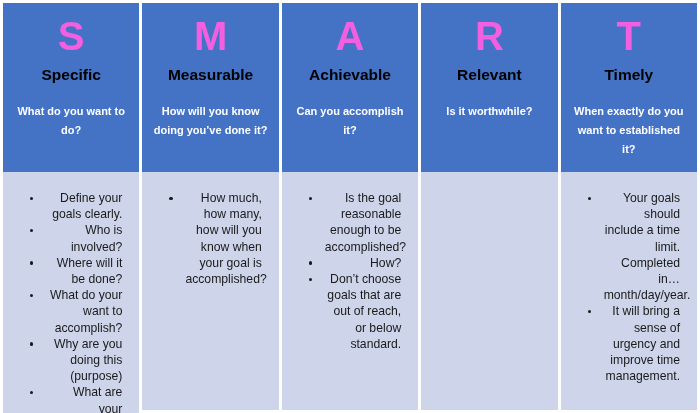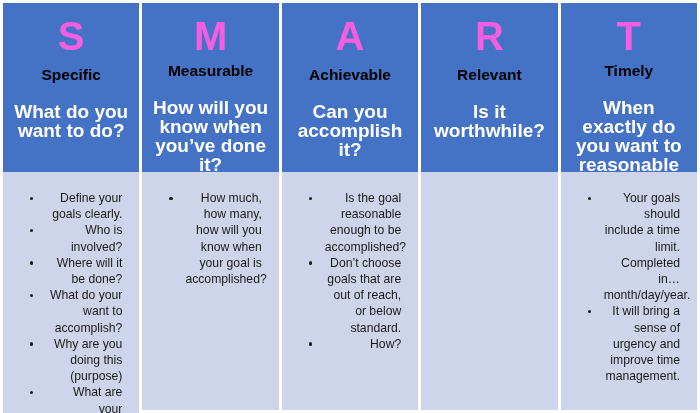--- a/index.html
+++ b/index.html
@@ -69,21 +69,21 @@
     font-size: 15.5px;
     font-weight: bold;
     line-height: 20px;
     text-align: center;
     margin-top: 2px;
     white-space: nowrap;
   }
 
   .question {
     color: #ffffff;
-    font-size: 19px;
+    font-size: 11px;
     font-weight: bold;
     line-height: 19px;
     text-align: center;
     margin-top: 17px;
     padding: 0 4px;
   }
 
   
   .col-body {
     flex: 1 1 auto;
@@ -175,57 +175,57 @@
           </span>
           <span class="logo-text">Talkwalker</span>
         </div>
       </div>
     </div>
 
     <div class="column">
       <div class="col-header">
         <div class="letter">M</div>
         <div class="word">Measurable</div>
-        <div class="question">How will you know when you’ve done it?</div>
+        <div class="question">How will you know doing you’ve done it?</div>
       </div>
       <div class="col-body">
         <ul class="bullets">
           <li>How much, how many, how will you know when your goal is accomplished?</li>
         </ul>
       </div>
     </div>
 
     <div class="column">
       <div class="col-header">
         <div class="letter">A</div>
         <div class="word">Achievable</div>
         <div class="question">Can you accomplish it?</div>
       </div>
       <div class="col-body">
         <ul class="bullets">
           <li>Is the goal reasonable enough to be accomplished?</li>
+          <li>How?</li>
           <li>Don’t choose goals that are out of reach, or below standard.</li>
-          <li>How?</li>
         </ul>
       </div>
     </div>
 
     <div class="column">
       <div class="col-header">
         <div class="letter">R</div>
         <div class="word">Relevant</div>
         <div class="question">Is it worthwhile?</div>
       </div>
     </div>
 
     <div class="column">
       <div class="col-header">
         <div class="letter">T</div>
         <div class="word">Timely</div>
-        <div class="question">When exactly do you want to reasonable it?</div>
+        <div class="question">When exactly do you want to established it?</div>
       </div>
       <div class="col-body">
         <ul class="bullets">
           <li>Your goals should include a time limit. Completed in… month/day/year.</li>
           <li>It will bring a sense of urgency and improve time management.</li>
         </ul>
       </div>
     </div>
 
   </div>

